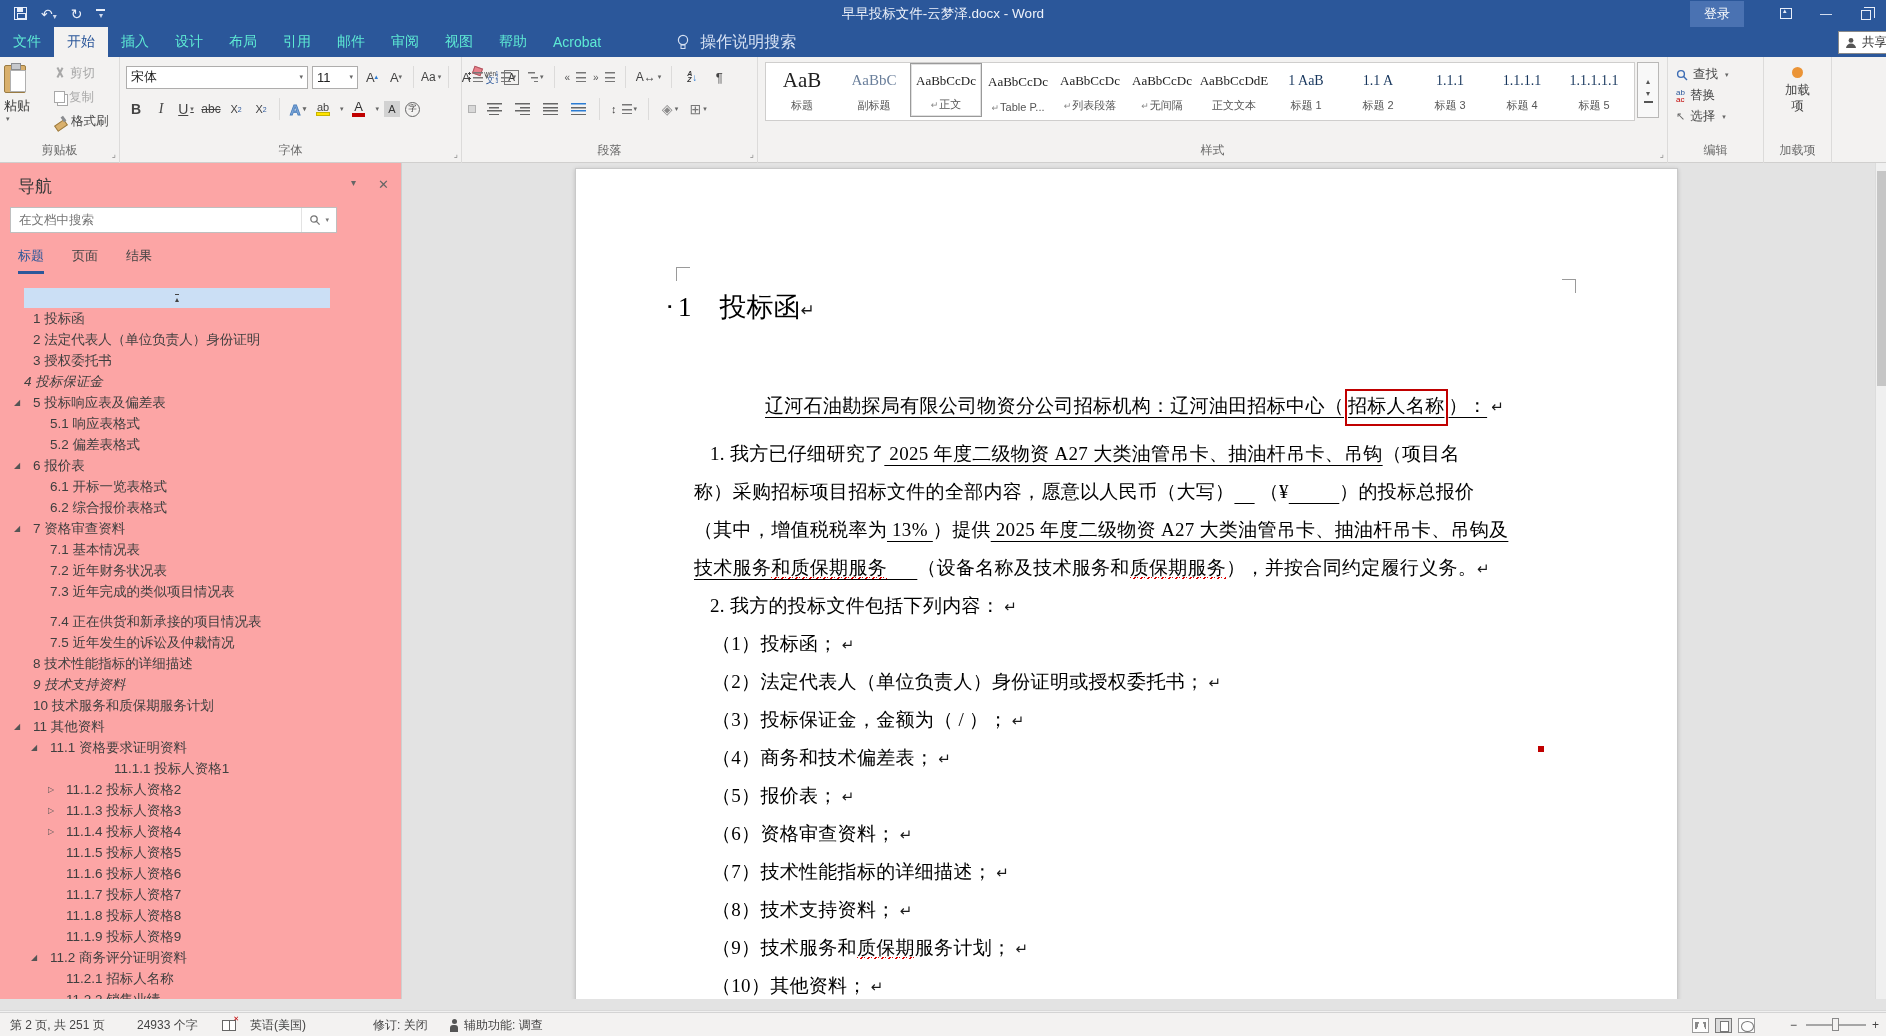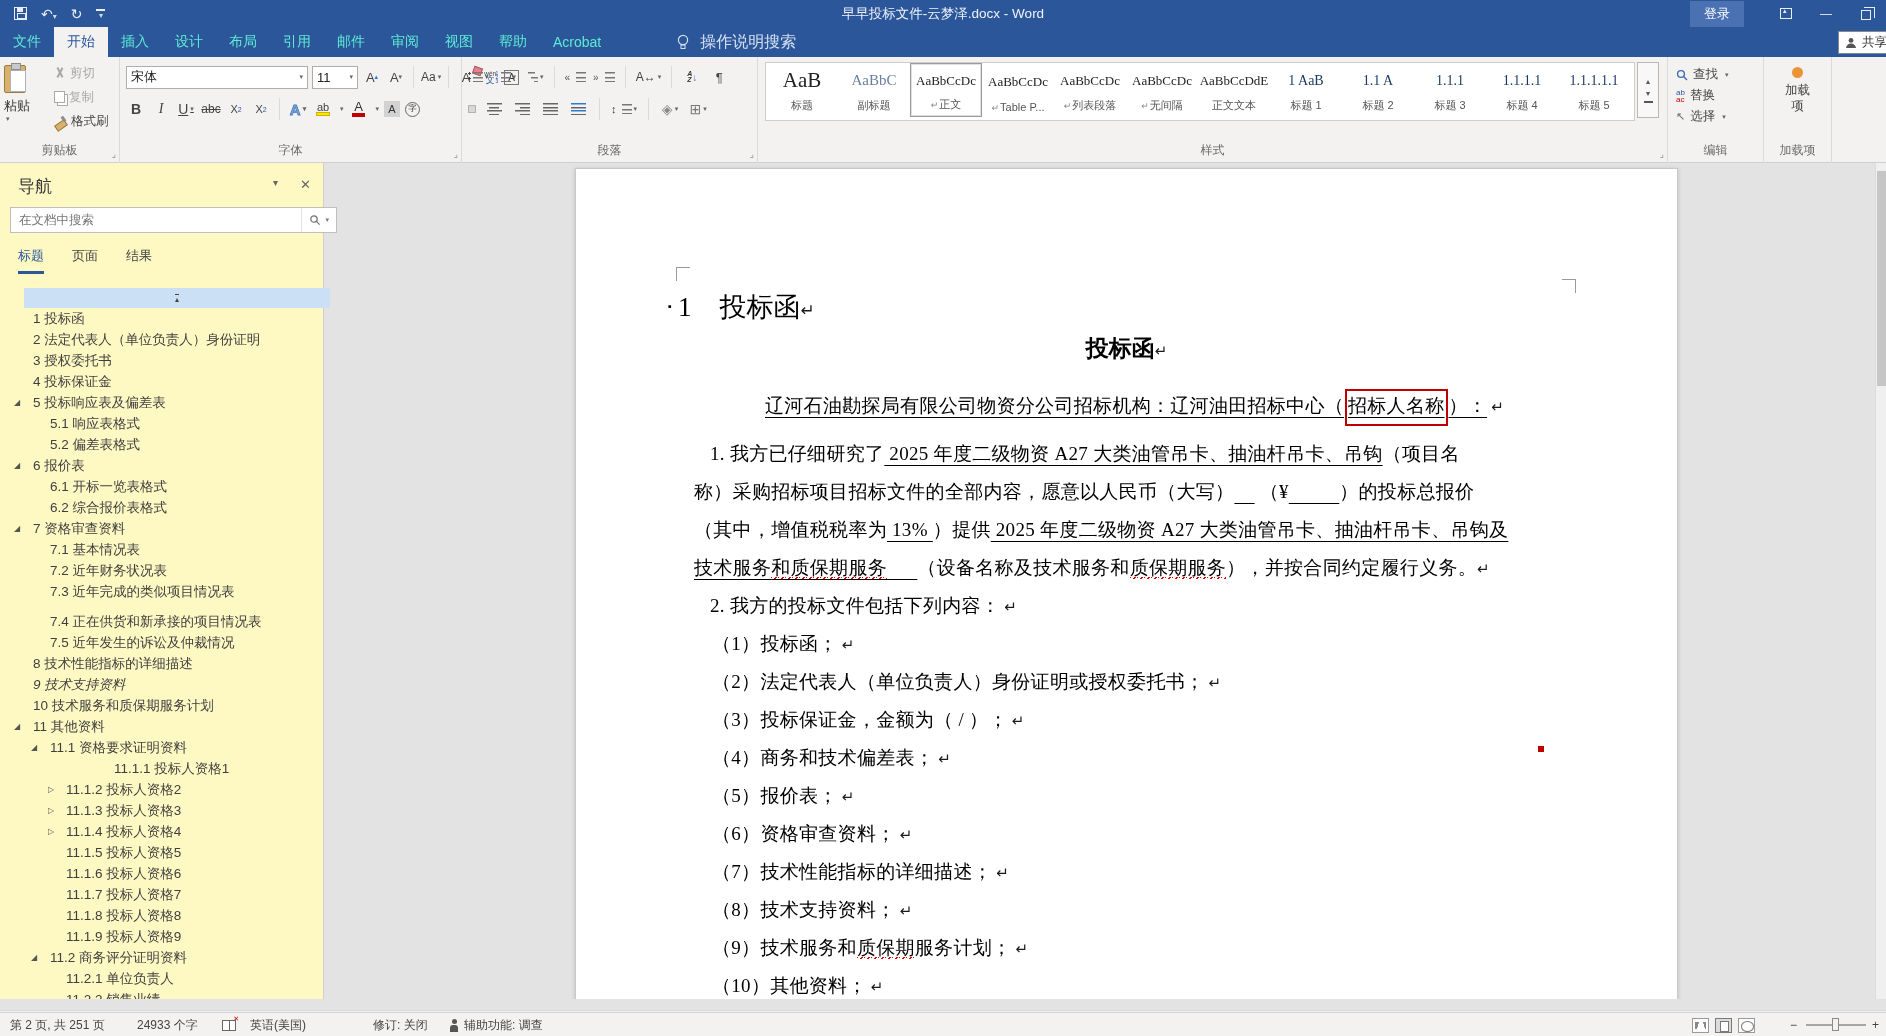--- a/index.html
+++ b/index.html
@@ -125,21 +125,21 @@
 .smore{position:absolute;left:879px;top:5px;width:22px;height:56px;border:1px solid #b9b8b7;background:#f8f8f8;display:flex;flex-direction:column;align-items:center;justify-content:center;gap:3px;font-size:8px;color:#555}
 .smore b{width:9px;height:1.5px;background:#555}
 
 .ed-cmd{display:flex;align-items:center;gap:5px;font-size:12.5px;color:#444;height:21px;padding-left:8px}
 .ic-repl{display:flex;flex-direction:column;line-height:7px;font-size:8px}
 .ic-repl .a{color:#2b579a}.ic-repl .b{color:#c00000}
 
 .addin-dot{width:11px;height:11px;border-radius:50%;background:#eb9436;margin:10px auto 4px}
 .addin-lab{width:36px;margin:0 auto;text-align:center;font-size:12.5px;color:#444;line-height:16px;word-break:break-all}
 
-.navpane{position:absolute;left:0;top:163px;width:324px;bottom:37px;background:#fef9c3;border-right:1px solid #cfcfcf;z-index:10}
+.navpane{position:absolute;left:0;top:163px;width:402px;bottom:37px;background:#fca5a5;border-right:1px solid #cfcfcf;z-index:10}
 .nav-head{position:absolute;left:18px;top:12px;font-size:17px;color:#3b3b3b}
 .nav-head-btns{position:absolute;right:12px;top:14px;display:flex;gap:22px;color:#666;font-size:11px}
 .nav-search{position:absolute;left:10px;top:44px;width:327px;height:26px;background:#fff;border:1px solid #bfbfbf;display:flex;align-items:center}
 .nav-search input{flex:1;border:none;outline:none;font-size:12.5px;padding:0 8px;color:#333;background:transparent;font-family:"Liberation Sans",sans-serif}
 .nav-search .sbtns{display:flex;align-items:center;gap:4px;padding:0 7px;border-left:1px solid #e3e3e3;height:100%}
 .nav-tabs{position:absolute;left:18px;top:84px;display:flex;gap:28px;font-size:13px;color:#444}
 .ntab{padding-bottom:6px;cursor:default}
 .ntab.active{color:#2b579a;border-bottom:3px solid #2b579a}
 .nav-selbar{position:absolute;left:24px;top:125px;width:306px;height:20px;background:#cbdff5;display:flex;align-items:center;justify-content:center}
 .jumpic{font-size:8px;color:#444;border-top:1.3px solid #444;line-height:7px;padding-top:1px}
@@ -481,21 +481,21 @@
       <div class="ntab">页面</div>
       <div class="ntab">结果</div>
     </div>
   <div class="nav-selbar">
       <span class="jumpic">▴</span>
     </div>
   <div class="nav-list" id="nav-list">
       <div class="nitem" style="padding-left: 33px;"><span>1 投标函</span></div>
       <div class="nitem" style="padding-left: 33px;"><span>2 法定代表人（单位负责人）身份证明</span></div>
       <div class="nitem" style="padding-left: 33px;"><span>3 授权委托书</span></div>
-      <div class="nitem" style="padding-left: 33px;"><span>4 投标保证金</span></div>
+      <div class="nitem" style="padding-left: 24px; font-style: italic;"><span>4 投标保证金</span></div>
       <div class="nitem" style="padding-left: 33px;"><span class="arr" style="left: 14px;">◢</span><span>5 投标响应表及偏差表</span></div>
       <div class="nitem" style="padding-left: 50px;"><span>5.1 响应表格式</span></div>
       <div class="nitem" style="padding-left: 50px;"><span>5.2 偏差表格式</span></div>
       <div class="nitem" style="padding-left: 33px;"><span class="arr" style="left: 14px;">◢</span><span>6 报价表</span></div>
       <div class="nitem" style="padding-left: 50px;"><span>6.1 开标一览表格式</span></div>
       <div class="nitem" style="padding-left: 50px;"><span>6.2 综合报价表格式</span></div>
       <div class="nitem" style="padding-left: 33px;"><span class="arr" style="left: 14px;">◢</span><span>7 资格审查资料</span></div>
       <div class="nitem" style="padding-left: 50px;"><span>7.1 基本情况表</span></div>
       <div class="nitem" style="padding-left: 50px;"><span>7.2 近年财务状况表</span></div>
       <div class="nitem" style="padding-left: 50px;"><span>7.3 近年完成的类似项目情况表</span></div>
@@ -509,31 +509,30 @@
       <div class="nitem" style="padding-left: 66px; margin-left: 48px;"><span>11.1.1 投标人资格1</span></div>
       <div class="nitem" style="padding-left: 66px;"><span class="arr" style="left: 48px;">▷</span><span>11.1.2 投标人资格2</span></div>
       <div class="nitem" style="padding-left: 66px;"><span class="arr" style="left: 48px;">▷</span><span>11.1.3 投标人资格3</span></div>
       <div class="nitem" style="padding-left: 66px;"><span class="arr" style="left: 48px;">▷</span><span>11.1.4 投标人资格4</span></div>
       <div class="nitem" style="padding-left: 66px;"><span>11.1.5 投标人资格5</span></div>
       <div class="nitem" style="padding-left: 66px;"><span>11.1.6 投标人资格6</span></div>
       <div class="nitem" style="padding-left: 66px;"><span>11.1.7 投标人资格7</span></div>
       <div class="nitem" style="padding-left: 66px;"><span>11.1.8 投标人资格8</span></div>
       <div class="nitem" style="padding-left: 66px;"><span>11.1.9 投标人资格9</span></div>
       <div class="nitem" style="padding-left: 50px;"><span class="arr" style="left: 31px;">◢</span><span>11.2 商务评分证明资料</span></div>
-      <div class="nitem" style="padding-left: 66px;"><span>11.2.1 单位负责人</span></div>
+      <div class="nitem" style="padding-left: 66px;"><span>11.2.1 招标人名称</span></div>
       <div class="nitem" style="padding-left: 66px;"><span>11.2.2 销售业绩</span></div>
     </div>
 </div>
 
 <div class="docarea">
   <div class="page">
     <div class="cmark l"></div>
     <div class="cmark r"></div>
     <div class="doc-heading"><span class="blt">▪</span><span class="num">1</span><span>投标函</span><span class="pil" style="font-size:17px">↵</span></div>
-    <div class="doc-title-line"><span>投标函</span><span class="pil" style="font-weight:normal">↵</span></div>
     <div id="doc-lines">
         <div class="dl" style="left: 189px; top: 224px;"><span class="u">辽河石油勘探局有限公司物资分公司招标机构：辽河油田招标中心（</span><span class="u boxed">招标人名称</span><span class="u">）：</span><span class="pil"> ↵</span></div>
         <div class="dl" style="left: 134px; top: 272px;"><span class="">1. 我方已仔细研究了</span><span class="u"> 2025 年度二级物资 A27 大类油管吊卡、抽油杆吊卡、吊钩</span><span class="">（项目名</span></div>
         <div class="dl" style="left: 118px; top: 310px;"><span class="">称）采购招标项目招标文件的全部内容，愿意以人民币（大写）</span><span class="u">    </span><span class=""> （¥</span><span class="u">          </span><span class="">）的投标总报价</span></div>
         <div class="dl" style="left: 118px; top: 348px;"><span class="">（其中，增值税税率为</span><span class="u"> 13% </span><span class="">）提供</span><span class="u"> 2025 年度二级物资 A27 大类油管吊卡、抽油杆吊卡、吊钩及</span></div>
         <div class="dl" style="left: 118px; top: 386px;"><span class="u">技术服务</span><span class="u sq">和质保期服务</span><span class="u">      </span><span class="">（设备名称及技术服务和</span><span class="sq">质保期服务</span><span class="">），并按合同约定履行义务。</span><span class="pil">↵</span></div>
         <div class="dl" style="left: 134px; top: 424px;"><span class="">2. 我方的投标文件包括下列内容：</span><span class="pil"> ↵</span></div>
         <div class="dl" style="left: 136px; top: 462px;"><span class="">（1）投标函；</span><span class="pil"> ↵</span></div>
         <div class="dl" style="left: 136px; top: 500px;"><span class="">（2）法定代表人（单位负责人）身份证明或授权委托书；</span><span class="pil"> ↵</span></div>
         <div class="dl" style="left: 136px; top: 538px;"><span class="">（3）投标保证金，金额为（ / ）；</span><span class="pil"> ↵</span></div>

